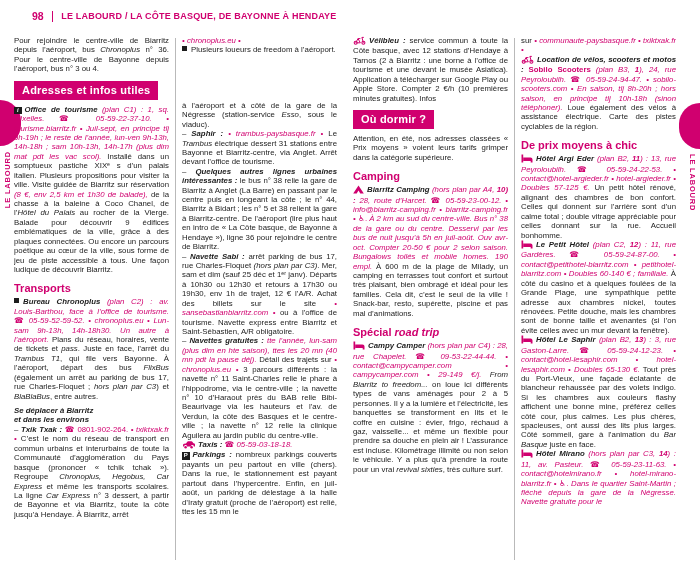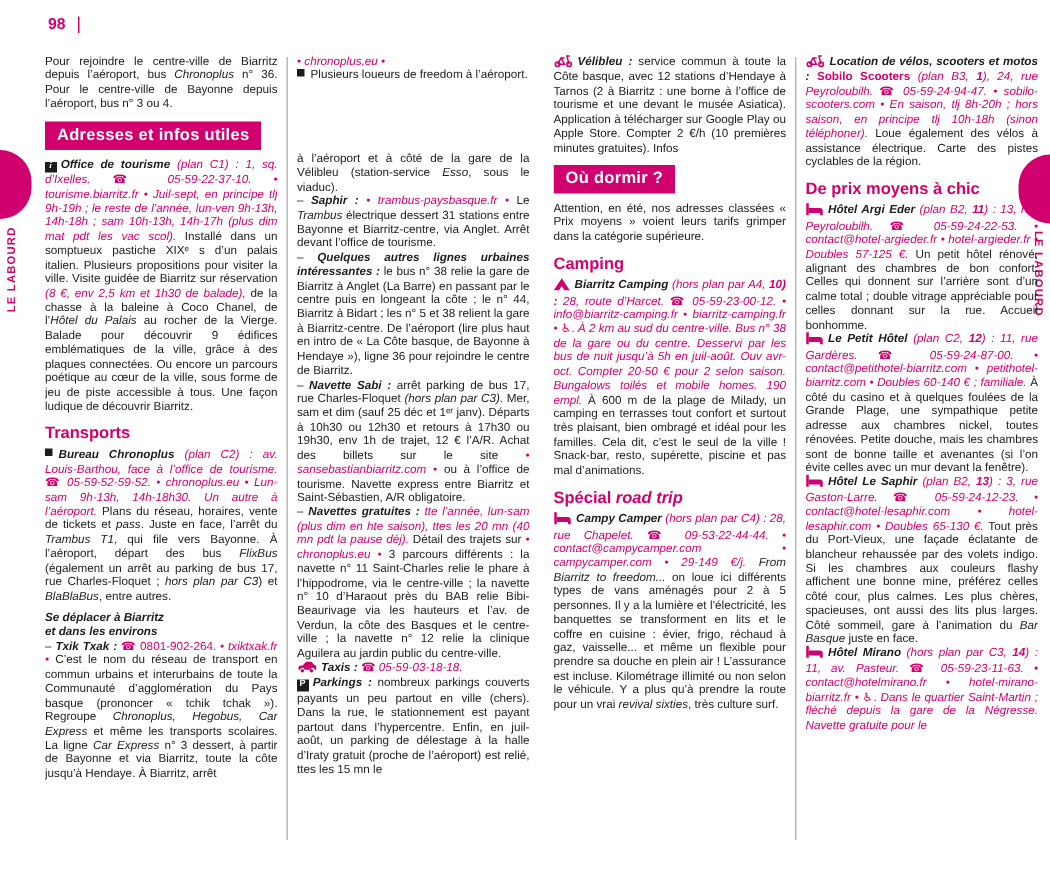--- a/index.html
+++ b/index.html
@@ -9,21 +9,21 @@
     font-family:"Liberation Sans","DejaVu Sans",sans-serif;color:var(--ink);
   }
   
   .ph{position:absolute;top:10px;left:0;width:624px;box-sizing:border-box;
       padding:0 26px 0 32px;display:flex;justify-content:space-between;align-items:center;}
   .grp{display:flex;align-items:center;gap:8px;}
   .pnum{font-size:10.5px;font-weight:700;color:var(--accent);}
   .psep{width:1.5px;height:11px;background:var(--accent);}
   .ptitle{font-size:9px;font-weight:700;color:var(--accent);letter-spacing:.2px;}
   
-  .columns{position:absolute;top:36px;left:30px;width:662px;bottom:12px;display:flex;}
+  .columns{position:absolute;top:36px;left:14px;width:662px;bottom:12px;display:flex;}
   .col{flex:0 0 155px;overflow:hidden;}
   .vsep{flex:0 0 1px;background:#b9b9b9;margin:2px 6px 12px 6px;}
   .gut{flex:0 0 16px;}
   
   .para{font-size:7.8px;line-height:1.21;text-align:justify;margin:0;color:var(--ink);}
   .blockhead{display:inline-block;background:var(--accent);color:#fff;font-weight:700;
              font-size:11px;padding:3px 8px 4px 8px;margin:7px 0 5px 0;letter-spacing:.2px;}
   .subhead{color:var(--accent);font-weight:700;font-size:11px;margin:8px 0 3px 0;}
   .minihead{font-size:7.8px;font-weight:700;font-style:italic;white-space:pre-line;margin:5px 0 1px 0;}
   .r-i{font-style:italic;}
@@ -48,37 +48,38 @@
   .tablabel.left{left:3px;top:151px;transform:rotate(180deg);}
   .tablabel.right{right:3px;top:154px;}
 </style>
 </head>
 <body>
 
 <div class="ph">
   <div class="grp">
     <span class="pnum">98</span>
     <span class="psep"></span>
+    <span class="ptitle">LE LABOURD / LA CÔTE BASQUE, DE BAYONNE À HENDAYE</span>
   </div>
 </div>
 
 <div class="tabcircle left"></div>
 <div class="tablabel left">LE LABOURD</div>
 <div class="tabcircle right"></div>
 <div class="tablabel right">LE LABOURD</div>
 
 <div class="columns">
   <div class="col"><p class="para"><span>Pour rejoindre le centre-ville de Biarritz depuis l’aéroport, bus </span><span class="r-i">Chronoplus</span><span> n° 36. Pour le centre-ville de Bayonne depuis l’aéroport, bus n° 3 ou 4.</span></p><div class="blockhead">Adresses et infos utiles</div><p class="para"><span class="ic boxi ital">i</span><span class="r-bi">Office de tourisme</span><span> </span><span class="r-pi">(plan C1) : 1, sq. d’Ixelles. ☎ 05-59-22-37-10. </span><span class="r-pi">• tourisme.biarritz.fr • </span><span class="r-pi">Juil-sept, en principe tlj 9h-19h ; le reste de l’année, lun-ven 9h-13h, 14h-18h ; sam 10h-13h, 14h-17h (plus dim mat pdt les vac scol).</span><span> Installé dans un somptueux pastiche XIXᵉ s d’un palais italien. Plusieurs propositions pour visiter la ville. Visite guidée de Biarritz sur réservation </span><span class="r-pi">(8 €, env 2,5 km et 1h30 de balade),</span><span> de la chasse à la baleine à Coco Chanel, de l’</span><span class="r-i">Hôtel du Palais</span><span> au rocher de la Vierge. Balade pour découvrir 9 édifices emblématiques de la ville, grâce à des plaques connectées. Ou encore un parcours poétique au cœur de la ville, sous forme de jeu de piste accessible à tous. Une façon ludique de découvrir Biarritz.</span></p><div class="subhead"><span>Transports</span></div><p class="para"><span class="ic bsq"></span><span class="r-bi">Bureau Chronoplus</span><span> </span><span class="r-pi">(plan C2) : av. Louis-Barthou, face à l’office de tourisme. ☎ 05-59-52-59-52. </span><span class="r-pi">• chronoplus.eu • </span><span class="r-pi">Lun-sam 9h-13h, 14h-18h30. Un autre à l’aéroport.</span><span> Plans du réseau, horaires, vente de tickets et </span><span class="r-i">pass</span><span>. Juste en face, l’arrêt du </span><span class="r-i">Trambus T1</span><span>, qui file vers Bayonne. À l’aéroport, départ des bus </span><span class="r-i">FlixBus</span><span> (également un arrêt au parking de bus 17, rue Charles-Floquet ; </span><span class="r-i">hors plan par C3</span><span>) et </span><span class="r-i">BlaBlaBus</span><span>, entre autres.</span></p><div class="minihead">Se déplacer à Biarritz
 et dans les environs</div><p class="para"><span>– </span><span class="r-bi">Txik Txak :</span><span> </span><span class="r-p">☎ 0801-902-264. </span><span class="r-pi">• txiktxak.fr •</span><span> C’est le nom du réseau de transport en commun urbains et interurbains de toute la Communauté d’agglomération du Pays basque (prononcer « tchik tchak »). Regroupe </span><span class="r-i">Chronoplus, Hegobus, Car Express</span><span> et même les transports scolaires. La ligne </span><span class="r-i">Car Express</span><span> n° 3 dessert, à partir de Bayonne et via Biarritz, toute la côte jusqu’à Hendaye. À Biarritz, arrêt</span></p></div>
   <div class="vsep"></div>
   <div class="col">
       <p class="para"><span class="r-pi">• chronoplus.eu •</span></p>
       <p class="para"><span class="ic bsq"></span><span>Plusieurs loueurs de freedom à l’aéroport.</span></p>
       <div style="height: 46px;"></div>
-      <p class="para"><span>à l’aéroport et à côté de la gare de la Vélibleu (station-service </span><span class="r-i">Esso</span><span>, sous le viaduc).</span></p>
+      <p class="para"><span>à l’aéroport et à côté de la gare de la Négresse (station-service </span><span class="r-i">Esso</span><span>, sous le viaduc).</span></p>
       <p class="para"><span>– </span><span class="r-bi">Saphir :</span><span> </span><span class="r-pi">• trambus-paysbasque.fr •</span><span> Le </span><span class="r-i">Trambus</span><span> électrique dessert 31 stations entre Bayonne et Biarritz-centre, via Anglet. Arrêt devant l’office de tourisme.</span></p>
       <p class="para"><span>– </span><span class="r-bi">Quelques autres lignes urbaines intéressantes :</span><span> le bus n° 38 relie la gare de Biarritz à Anglet (La Barre) en passant par le centre puis en longeant la côte ; le n° 44, Biarritz à Bidart ; les n° 5 et 38 relient la gare à Biarritz-centre. De l’aéroport (lire plus haut en intro de « La Côte basque, de Bayonne à Hendaye »), ligne 36 pour rejoindre le centre de Biarritz.</span></p>
       <p class="para"><span>– </span><span class="r-bi">Navette Sabi :</span><span> arrêt parking de bus 17, rue Charles-Floquet </span><span class="r-i">(hors plan par C3)</span><span>. Mer, sam et dim (sauf 25 déc et 1ᵉʳ janv). Départs à 10h30 ou 12h30 et retours à 17h30 ou 19h30, env 1h de trajet, 12 € l’A/R. Achat des billets sur le site </span><span class="r-pi">• sansebastianbiarritz.com •</span><span> ou à l’office de tourisme. Navette express entre Biarritz et Saint-Sébastien, A/R obligatoire.</span></p>
       <p class="para"><span>– </span><span class="r-bi">Navettes gratuites :</span><span> </span><span class="r-pi">tte l’année, lun-sam (plus dim en hte saison), ttes les 20 mn (40 mn pdt la pause déj).</span><span> Détail des trajets sur </span><span class="r-pi">• chronoplus.eu •</span><span> 3 parcours différents : la navette n° 11 Saint-Charles relie le phare à l’hippodrome, via le centre-ville ; la navette n° 10 d’Haraout près du BAB relie Bibi-Beaurivage via les hauteurs et l’av. de Verdun, la côte des Basques et le centre-ville ; la navette n° 12 relie la clinique Aguilera au jardin public du centre-ville.</span></p>
       <p class="para"><span class="ic"><svg width="13" height="9" viewBox="0 0 13 9">
             <path fill="#d0006f" d="M1 6.5V5q0-1 1-1.2l2-.3 1.5-1.9q.3-.4.9-.4h2.8q.6 0 .9.4l1.4 1.7.8.2q.7.2.7 1v2h-1.2a1.4 1.4 0 0 0-2.8 0H5a1.4 1.4 0 0 0-2.8 0H1z"></path>
             <circle fill="#d0006f" cx="3.6" cy="7.2" r="1.2"></circle>
             <circle fill="#d0006f" cx="9.6" cy="7.2" r="1.2"></circle>
           </svg></span><span class="r-bi">Taxis :</span><span> </span><span class="r-pi">☎ 05-59-03-18-18.</span></p>
       <p class="para"><span class="ic boxi">P</span><span class="r-bi">Parkings :</span><span> nombreux parkings couverts payants un peu partout en ville (chers). Dans la rue, le stationnement est payant partout dans l’hypercentre. Enfin, en juil-août, un parking de délestage à la halle d’Iraty gratuit (proche de l’aéroport) est relié, ttes les 15 mn le</span></p>
@@ -89,20 +90,21 @@
             <circle fill="none" stroke="#d0006f" stroke-width="1.1" cx="10.4" cy="6.8" r="1.5"></circle>
             <path fill="none" stroke="#d0006f" stroke-width="1" d="M2.7 6.8 5 2.6h2.4M10.4 6.8 8.9 1.4h1.9M5 2.6l2.3 4.2h-4"></path>
           </svg></span><span class="r-bi">Vélibleu :</span><span> service commun à toute la Côte basque, avec 12 stations d’Hendaye à Tarnos (2 à Biarritz : une borne à l’office de tourisme et une devant le musée Asiatica). Application à télécharger sur Google Play ou Apple Store. Compter 2 €/h (10 premières minutes gratuites). Infos</span></p><div class="blockhead">Où dormir ?</div><p class="para"><span>Attention, en été, nos adresses classées « Prix moyens » voient leurs tarifs grimper dans la catégorie supérieure.</span></p><div class="subhead"><span>Camping</span></div><p class="para"><span class="ic"><svg width="11" height="9" viewBox="0 0 11 9">
             <path fill="#d0006f" d="M5.5.5 10.8 8.5H7.3L5.5 5.6 3.7 8.5H.2z"></path>
           </svg></span><span class="r-bi">Biarritz Camping</span><span> </span><span class="r-pi">(hors plan par A4, </span><span class="r-pbi">10) :</span><span class="r-pi"> 28, route d’Harcet. ☎ 05-59-23-00-12. </span><span class="r-pi">• info@biarritz-camping.fr • biarritz-camping.fr • </span><span class="r-p">♿. </span><span class="r-pi">À 2 km au sud du centre-ville. Bus n° 38 de la gare ou du centre. Desservi par les bus de nuit jusqu’à 5h en juil-août. Ouv avr-oct. Compter 20-50 € pour 2 selon saison. Bungalows toilés et mobile homes. 190 empl.</span><span> À 600 m de la plage de Milady, un camping en terrasses tout confort et surtout très plaisant, bien ombragé et idéal pour les familles. Cela dit, c’est le seul de la ville ! Snack-bar, resto, supérette, piscine et pas mal d’animations.</span></p><div class="subhead"><span>Spécial </span><span class="r-i">road trip</span></div><p class="para"><span class="ic"><svg width="12" height="9" viewBox="0 0 12 9">
             <rect fill="#d0006f" x=".5" y=".5" width="1.7" height="8"></rect>
             <path fill="#d0006f" d="M2.2 3.6h7.3q2 0 2 2v2.9H9.7V7H2.2z"></path>
           </svg></span><span class="r-bi">Campy Camper</span><span> </span><span class="r-pi">(hors plan par C4) :</span><span class="r-pi"> 28, rue Chapelet. ☎ 09-53-22-44-44. </span><span class="r-pi">• contact@campycamper.com • campycamper.com • </span><span class="r-pi">29-149 €/j.</span><span> </span><span class="r-i">From Biarritz to freedom...</span><span> on loue ici différents types de vans aménagés pour 2 à 5 personnes. Il y a la lumière et l’électricité, les banquettes se transforment en lits et le coffre en cuisine : évier, frigo, réchaud à gaz, vaisselle... et même un flexible pour prendre sa douche en plein air ! L’assurance est incluse. Kilométrage illimité ou non selon le véhicule. Y a plus qu’à prendre la route pour un vrai </span><span class="r-i">revival sixties</span><span>, très culture surf.</span></p></div>
   <div class="vsep"></div>
   <div class="col">
+      <p class="para"><span>sur </span><span class="r-pi">• communaute-paysbasque.fr • txiktxak.fr •</span></p>
       <p class="para"><span class="ic"><svg width="13" height="9" viewBox="0 0 13 9">
             <circle fill="none" stroke="#d0006f" stroke-width="1.1" cx="2.7" cy="6.8" r="1.5"></circle>
             <circle fill="none" stroke="#d0006f" stroke-width="1.1" cx="10.4" cy="6.8" r="1.5"></circle>
             <path fill="none" stroke="#d0006f" stroke-width="1" d="M2.7 6.8 5 2.6h2.4M10.4 6.8 8.9 1.4h1.9M5 2.6l2.3 4.2h-4"></path>
           </svg></span><span class="r-bi">Location de vélos, scooters et motos : </span><span class="r-pb">Sobilo Scooters</span><span> </span><span class="r-pi">(plan B3, </span><span class="r-pbi">1</span><span class="r-pi">),</span><span class="r-pi"> 24, rue Peyroloubilh. ☎ 05-59-24-94-47. </span><span class="r-pi">• sobilo-scooters.com • </span><span class="r-pi">En saison, tlj 8h-20h ; hors saison, en principe tlj 10h-18h (sinon téléphoner).</span><span> Loue également des vélos à assistance électrique. Carte des pistes cyclables de la région.</span></p>
       <div class="subhead"><span>De prix moyens à chic</span></div>
       <p class="para"><span class="ic"><svg width="12" height="9" viewBox="0 0 12 9">
             <rect fill="#d0006f" x=".5" y=".5" width="1.7" height="8"></rect>
             <path fill="#d0006f" d="M2.2 3.6h7.3q2 0 2 2v2.9H9.7V7H2.2z"></path>
           </svg></span><span class="r-bi">Hôtel Argi Eder</span><span> </span><span class="r-pi">(plan B2, </span><span class="r-pbi">11</span><span class="r-pi">) : 13, rue Peyroloubilh. ☎ 05-59-24-22-53. </span><span class="r-pi">• contact@hotel-argieder.fr • hotel-argieder.fr • </span><span class="r-pi">Doubles 57-125 €.</span><span> Un petit hôtel rénové, alignant des chambres de bon confort. Celles qui donnent sur l’arrière sont d’un calme total ; double vitrage appréciable pour celles donnant sur la rue. Accueil bonhomme.</span></p>

